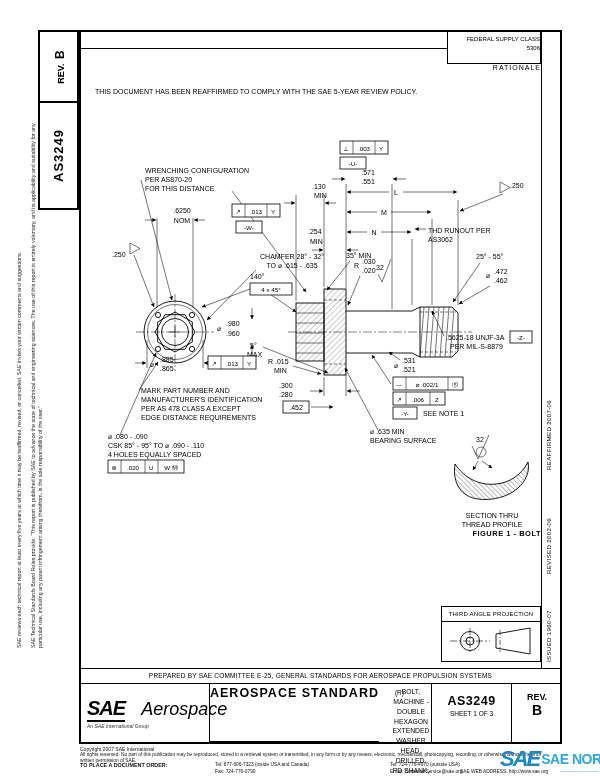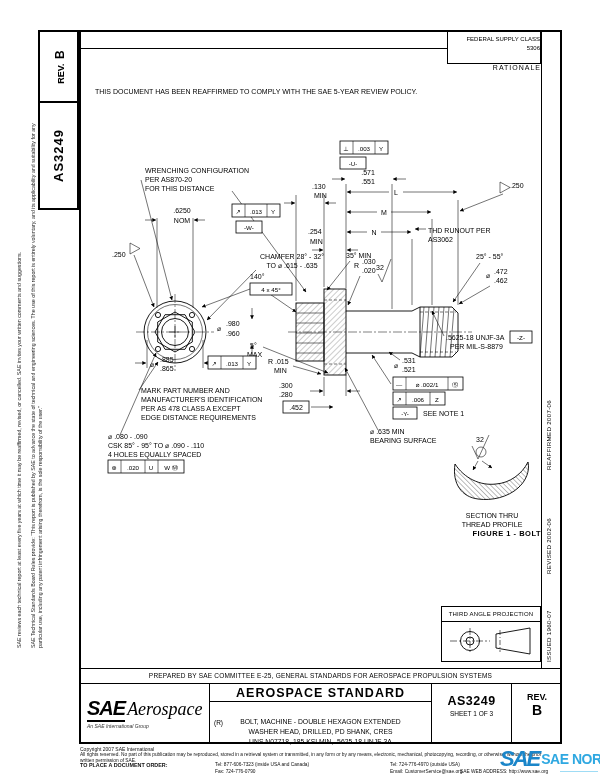--- a/index.html
+++ b/index.html
@@ -31,23 +31,23 @@
   
   #taBox { left:441px; top:606px; width:100px; height:56px; border:1.5px solid #000; }
   #taBox .lbl { font-size:6px; border-bottom:1px solid #000; height:15px; line-height:15px; text-align:center; letter-spacing:0.2px; }
   
   #prepBar { left:79px; top:668px; width:483px; height:16px; border-top:1.5px solid #000; border-bottom:1.5px solid #000; font-size:6.5px; line-height:14px; text-align:center; letter-spacing:0.2px; }
   #tblock { left:79px; top:684px; width:483px; height:60px; border-bottom:2px solid #000; display:flex; }
   #tblock .cell { border-right:1.5px solid #000; height:100%; }
   #logoCell { width:131px; display:flex; flex-direction:column; justify-content:center; padding-left:8px; }
   #logoRow { display:flex; align-items:baseline; }
   #logoSAE { font-weight:bold; font-style:italic; font-size:20px; letter-spacing:-1px; border-bottom:2px solid #000; }
-  #logoAero { font-style:italic; font-size:18px; margin-left:2px;font-family:Liberation Serif, serif; }
+  #logoAero { font-style:italic; font-size:18px; margin-left:16px; }
   #logoTag { font-size:5px; font-style:italic; color:#333; margin-top:1px; }
-  #midCell { width:222px; display:flex; flex-direction:column;gap:12px; }
+  #midCell { width:222px; display:flex; flex-direction:row;gap:12px; }
   #asHead { font-size:12.5px; font-weight:bold; letter-spacing:1px; text-align:center; border-bottom:1.5px solid #000; padding:2px 0 1px; }
   #titleLines { position:relative; flex:1; font-size:6.8px; text-align:center; padding-top:3px; line-height:1.45; }
   #rMark { position:absolute; left:4px; top:4px; font-size:6.5px; }
   #numCell { width:80px; text-align:center; padding-top:10px; }
   #numCell .num { font-size:12.5px; font-weight:bold; letter-spacing:0.5px; }
   #numCell .sheet { font-size:6.5px; margin-top:2px; }
   #revCell { width:50px; text-align:center; padding-top:8px; border-right:none !important; }
   #revCell .rl { font-size:9px; font-weight:bold; }
   #revCell .rv { font-size:14px; font-weight:bold; }
   

